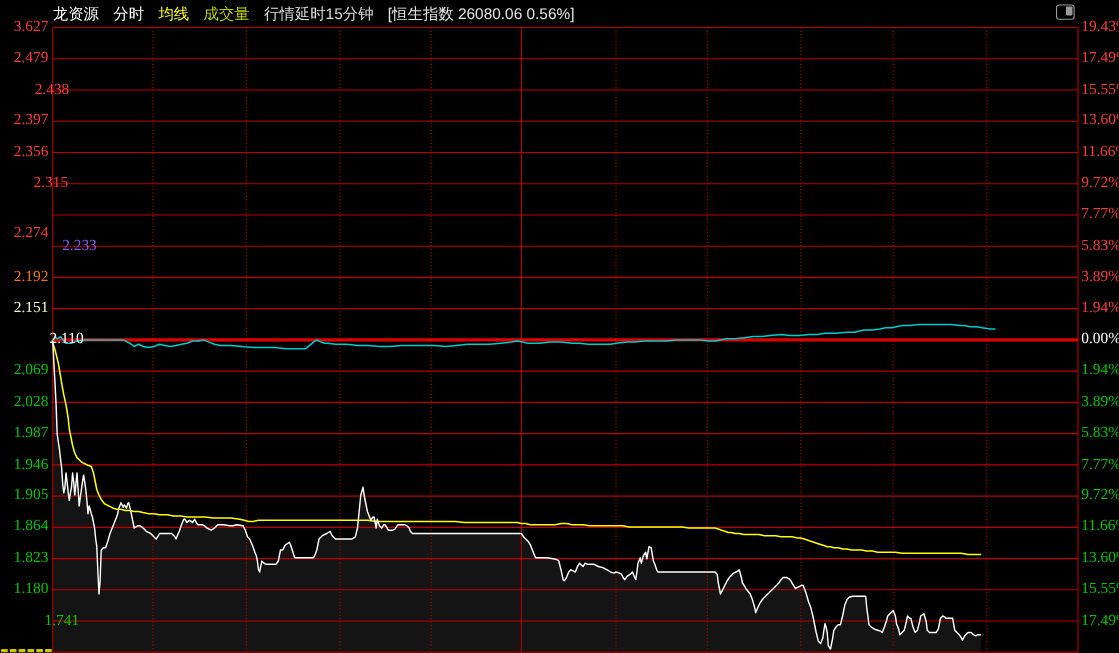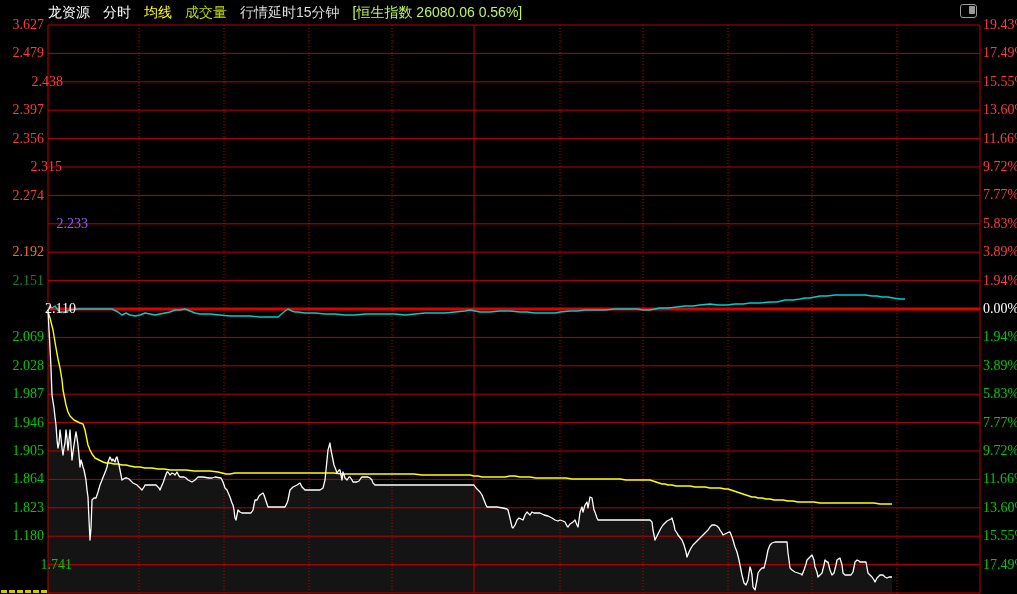--- a/index.html
+++ b/index.html
@@ -5,21 +5,21 @@
   html,body{margin:0;padding:0;background:#000;}
   body{width:1017px;height:594px;overflow:hidden;position:relative;
        font-family:"Liberation Sans","DejaVu Sans",sans-serif;}
   #header{position:absolute;left:48px;top:0;height:22px;display:flex;align-items:flex-end;
           font-size:14px;white-space:nowrap;z-index:5;}
   #header span{margin-right:13px;}
   .t-white{color:#ffffff;}
   .t-yellow{color:#ffff00;}
   .t-ygreen{color:#bcd400;}
   .t-gray{color:#dedede;}
-  .t-cyan{color:#bef264;}
+  .t-cyan{color:#e5e5e5;}
   #panel-icon{position:absolute;right:40px;top:4px;width:15px;height:12px;
               border:1px solid #9a9a9a;border-radius:3px;z-index:6;}
   #panel-icon::after{content:"";position:absolute;right:1px;top:1px;width:6px;height:8px;
               background:#9a9a9a;border-radius:1px;}
   #chart-svg{position:absolute;left:0;top:0;z-index:1;}
   .axis-label{position:absolute;height:18px;line-height:18px;font-size:14px;
               font-family:"Liberation Serif","DejaVu Serif",serif;z-index:4;white-space:nowrap;}
   .axis-left{width:44px;text-align:right;left:0;padding-right:0;}
   .axis-right{left:983px;text-align:left;}
 </style>
@@ -83,24 +83,24 @@
     <rect x="41" y="590" width="6" height="3" fill="#d4c400"></rect>
   </svg>
 
 <div id="labels">
     <div class="axis-label axis-left" style="top: 16px; color: rgb(255, 58, 58);">3.627</div>
     <div class="axis-label axis-left" style="top: 44.4px; color: rgb(255, 58, 58);">2.479</div>
     <div class="axis-label axis-left" style="top: 72.8px; color: rgb(255, 58, 58); margin-left: 19px;">2.438</div>
     <div class="axis-label axis-left" style="top: 101.2px; color: rgb(255, 58, 58);">2.397</div>
     <div class="axis-label axis-left" style="top: 129.6px; color: rgb(255, 58, 58);">2.356</div>
     <div class="axis-label axis-left" style="top: 158px; color: rgb(255, 58, 58); margin-left: 18px;">2.315</div>
-    <div class="axis-label axis-left" style="top: 187px; color: rgb(255, 58, 58);">2.274</div>
+    <div class="axis-label axis-left" style="top: 203px; color: rgb(255, 58, 58);">2.274</div>
     <div class="axis-label axis-left" style="top: 214.8px; color: #8b5cf6; padding-left: 44px;">2.233</div>
     <div class="axis-label axis-left" style="top: 243.2px; color: #f97316;">2.192</div>
-    <div class="axis-label axis-left" style="top: 271.6px; color: #15803d;">2.151</div>
+    <div class="axis-label axis-left" style="top: 271.6px; color: #fef9c3;">2.151</div>
     <div class="axis-label axis-left" style="top: 300px; color: rgb(255, 255, 255); padding-left: 32px;">2.110</div>
     <div class="axis-label axis-left" style="top: 328.4px; color: rgb(0, 200, 0);">2.069</div>
     <div class="axis-label axis-left" style="top: 356.8px; color: rgb(0, 200, 0);">2.028</div>
     <div class="axis-label axis-left" style="top: 385.2px; color: rgb(0, 200, 0);">1.987</div>
     <div class="axis-label axis-left" style="top: 413.6px; color: rgb(0, 200, 0);">1.946</div>
     <div class="axis-label axis-left" style="top: 442px; color: rgb(0, 200, 0);">1.905</div>
     <div class="axis-label axis-left" style="top: 470.4px; color: rgb(0, 200, 0);">1.864</div>
     <div class="axis-label axis-left" style="top: 498.8px; color: rgb(0, 200, 0);">1.823</div>
     <div class="axis-label axis-left" style="top: 527.2px; color: rgb(0, 200, 0);">1.180</div>
     <div class="axis-label axis-left" style="top: 555.6px; color: rgb(0, 200, 0); margin-left: 28px;">1.741</div>

